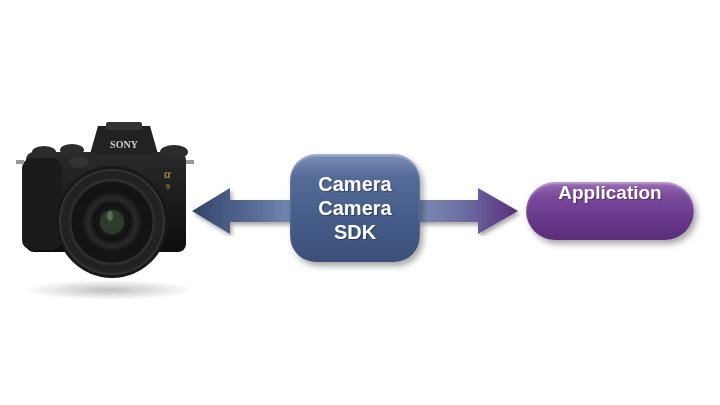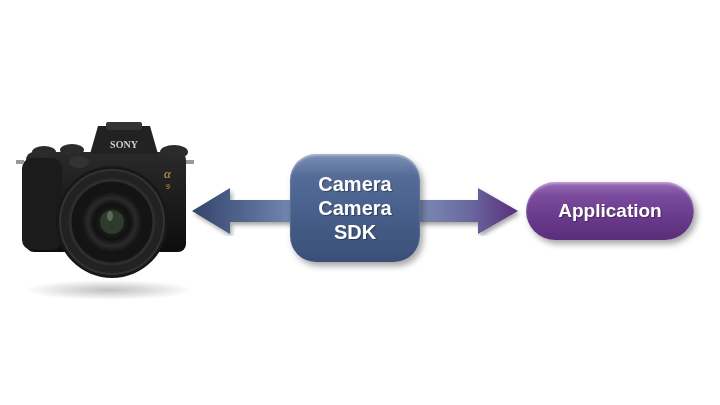--- a/index.html
+++ b/index.html
@@ -24,21 +24,21 @@
     color:#ffffff; font-weight:bold; font-size:20px; line-height:24px; text-align:right;
     text-shadow: 1px 1px 1px rgba(0,0,0,0.35);
   }
 
   
   #app-box {
     left:526px; top:182px; width:168px; height:58px;
     border-radius:29px;
     background: linear-gradient(180deg, #9a6cb8 0%, #7a4a9c 25%, #6a3a8c 60%, #5a2e7a 100%);
     box-shadow: 3px 4px 6px rgba(0,0,0,0.35), inset 0 2px 2px rgba(255,255,255,0.35);
-    display:flex; align-items:center; justify-content:center;
+    display:flex; align-items:flex-start; justify-content:center;
     color:#ffffff; font-weight:bold; font-size:19px;
     text-shadow: 1px 1px 1px rgba(0,0,0,0.35);
   }
 </style>
 </head>
 <body>
 
 <svg id="camera" class="abs" viewBox="0 0 180 182">
   <defs>
     <radialGradient id="lensG" cx="50%" cy="50%" r="50%">

